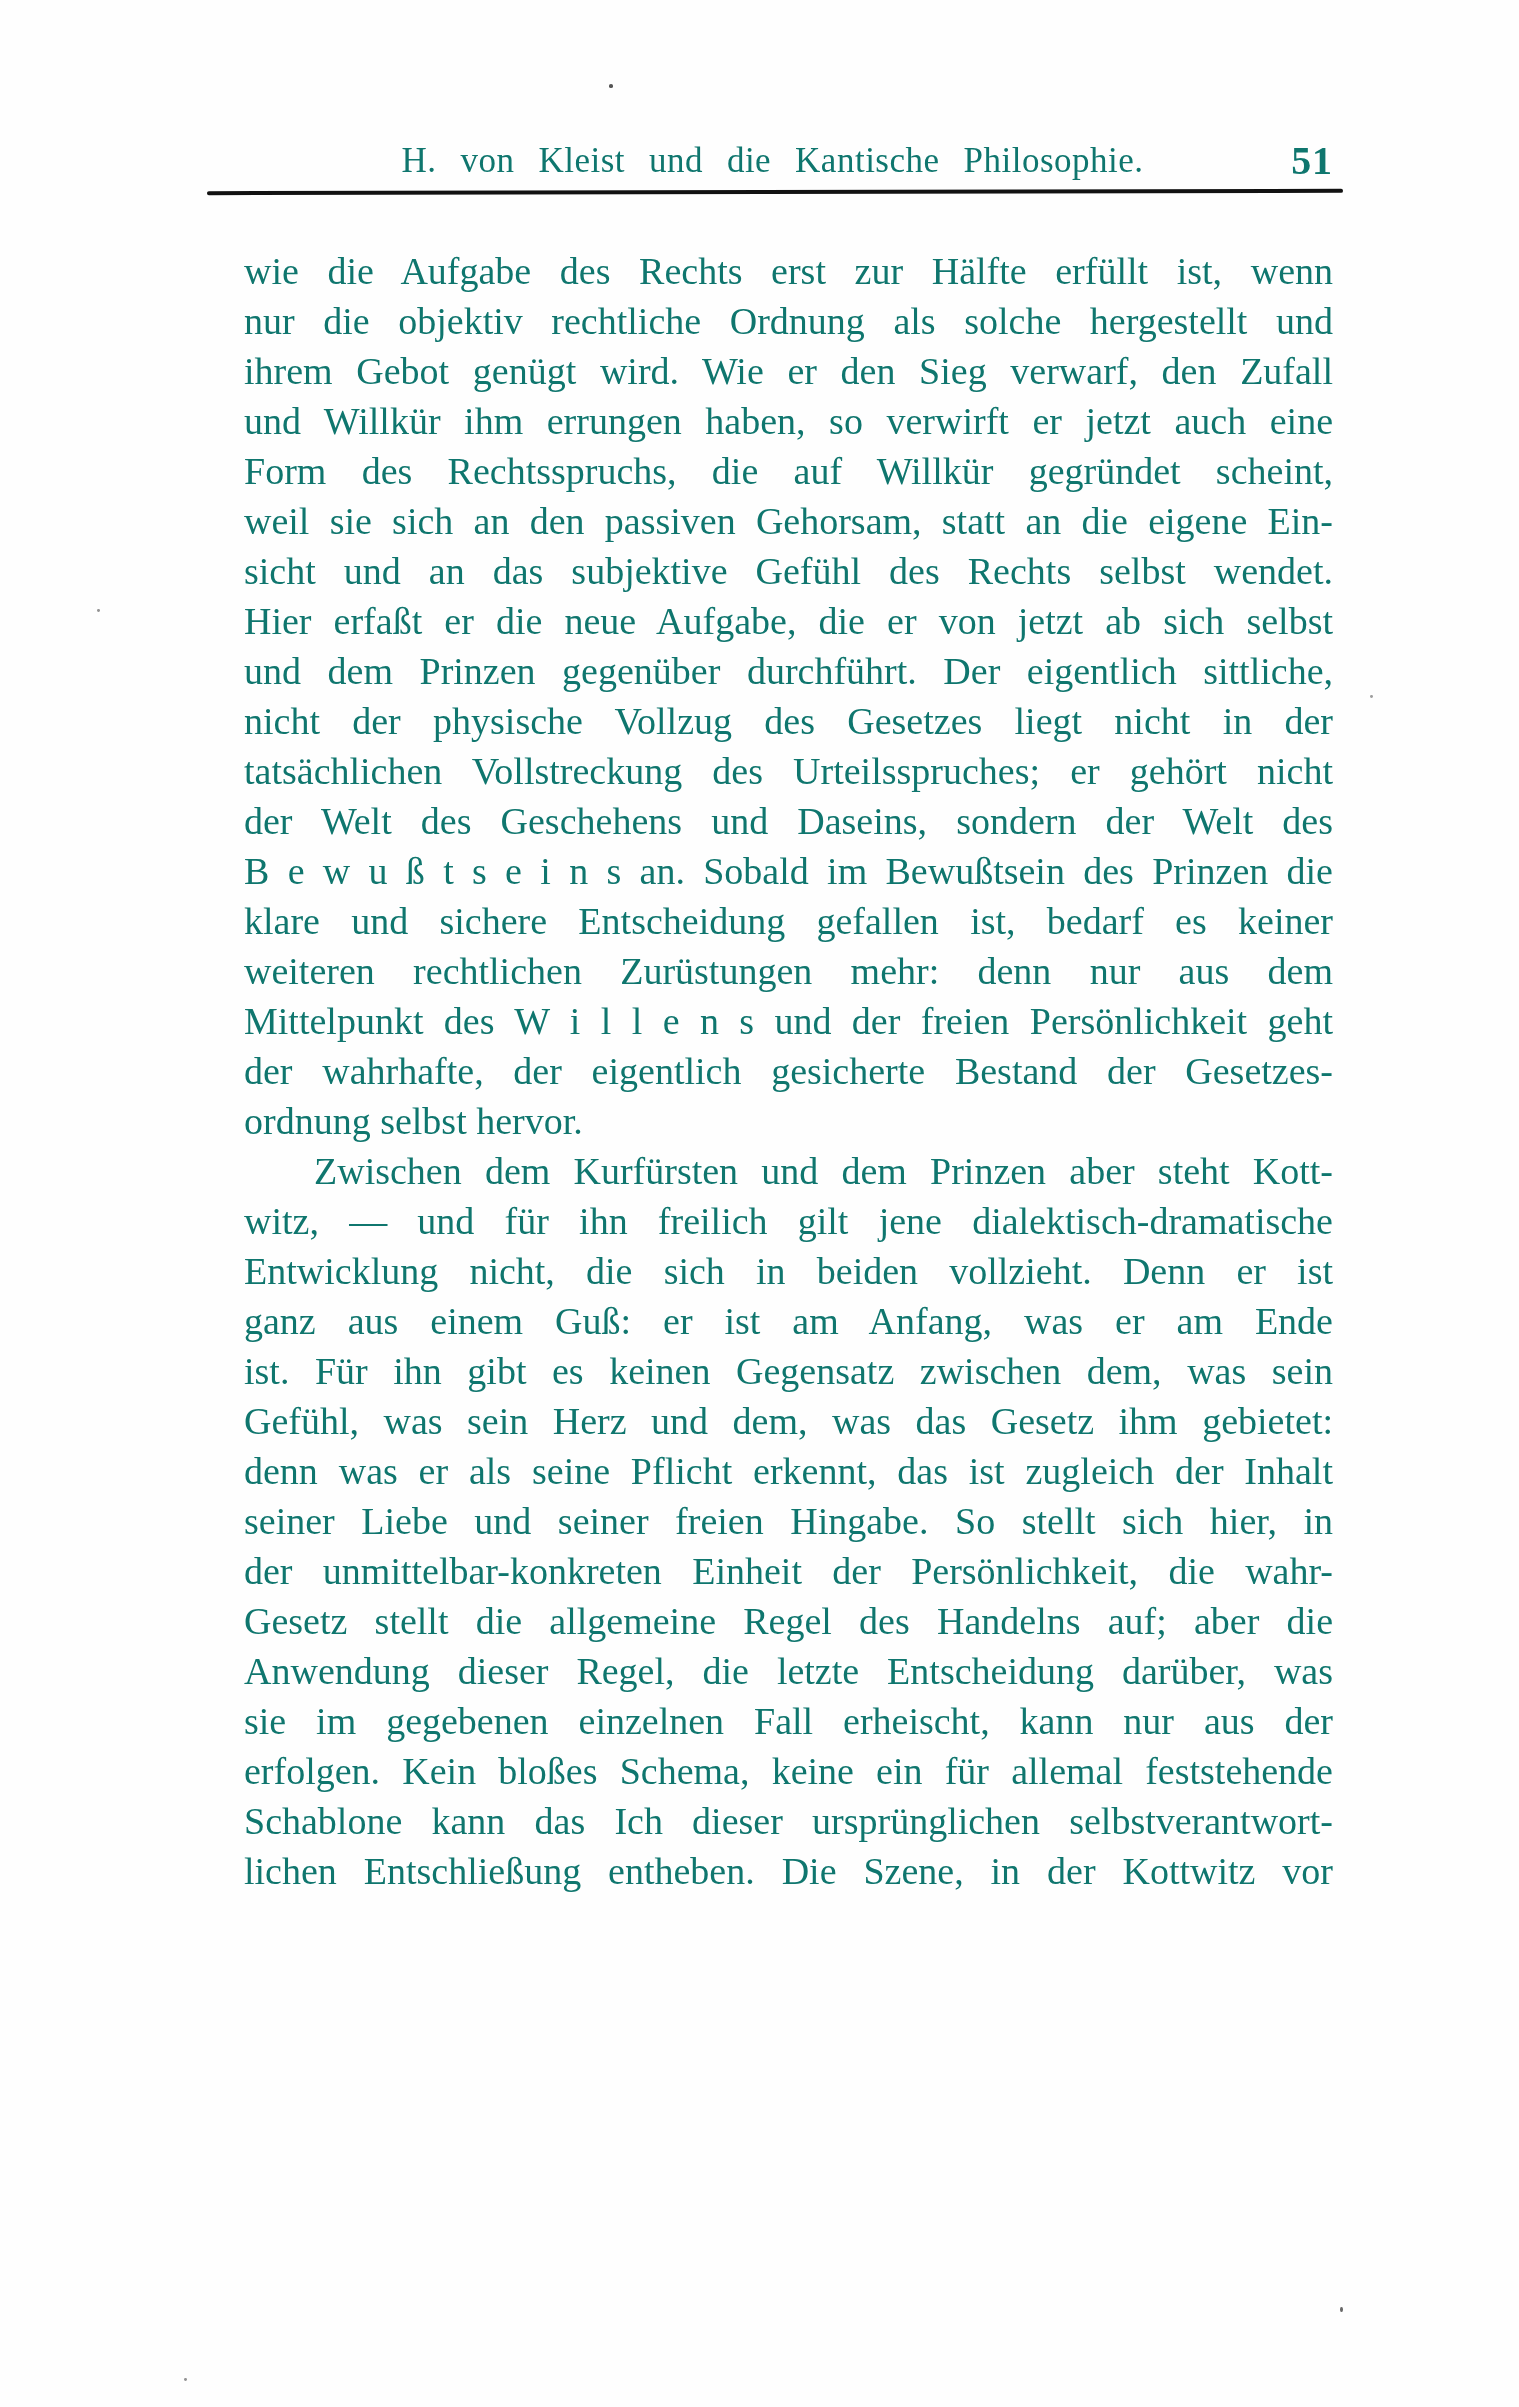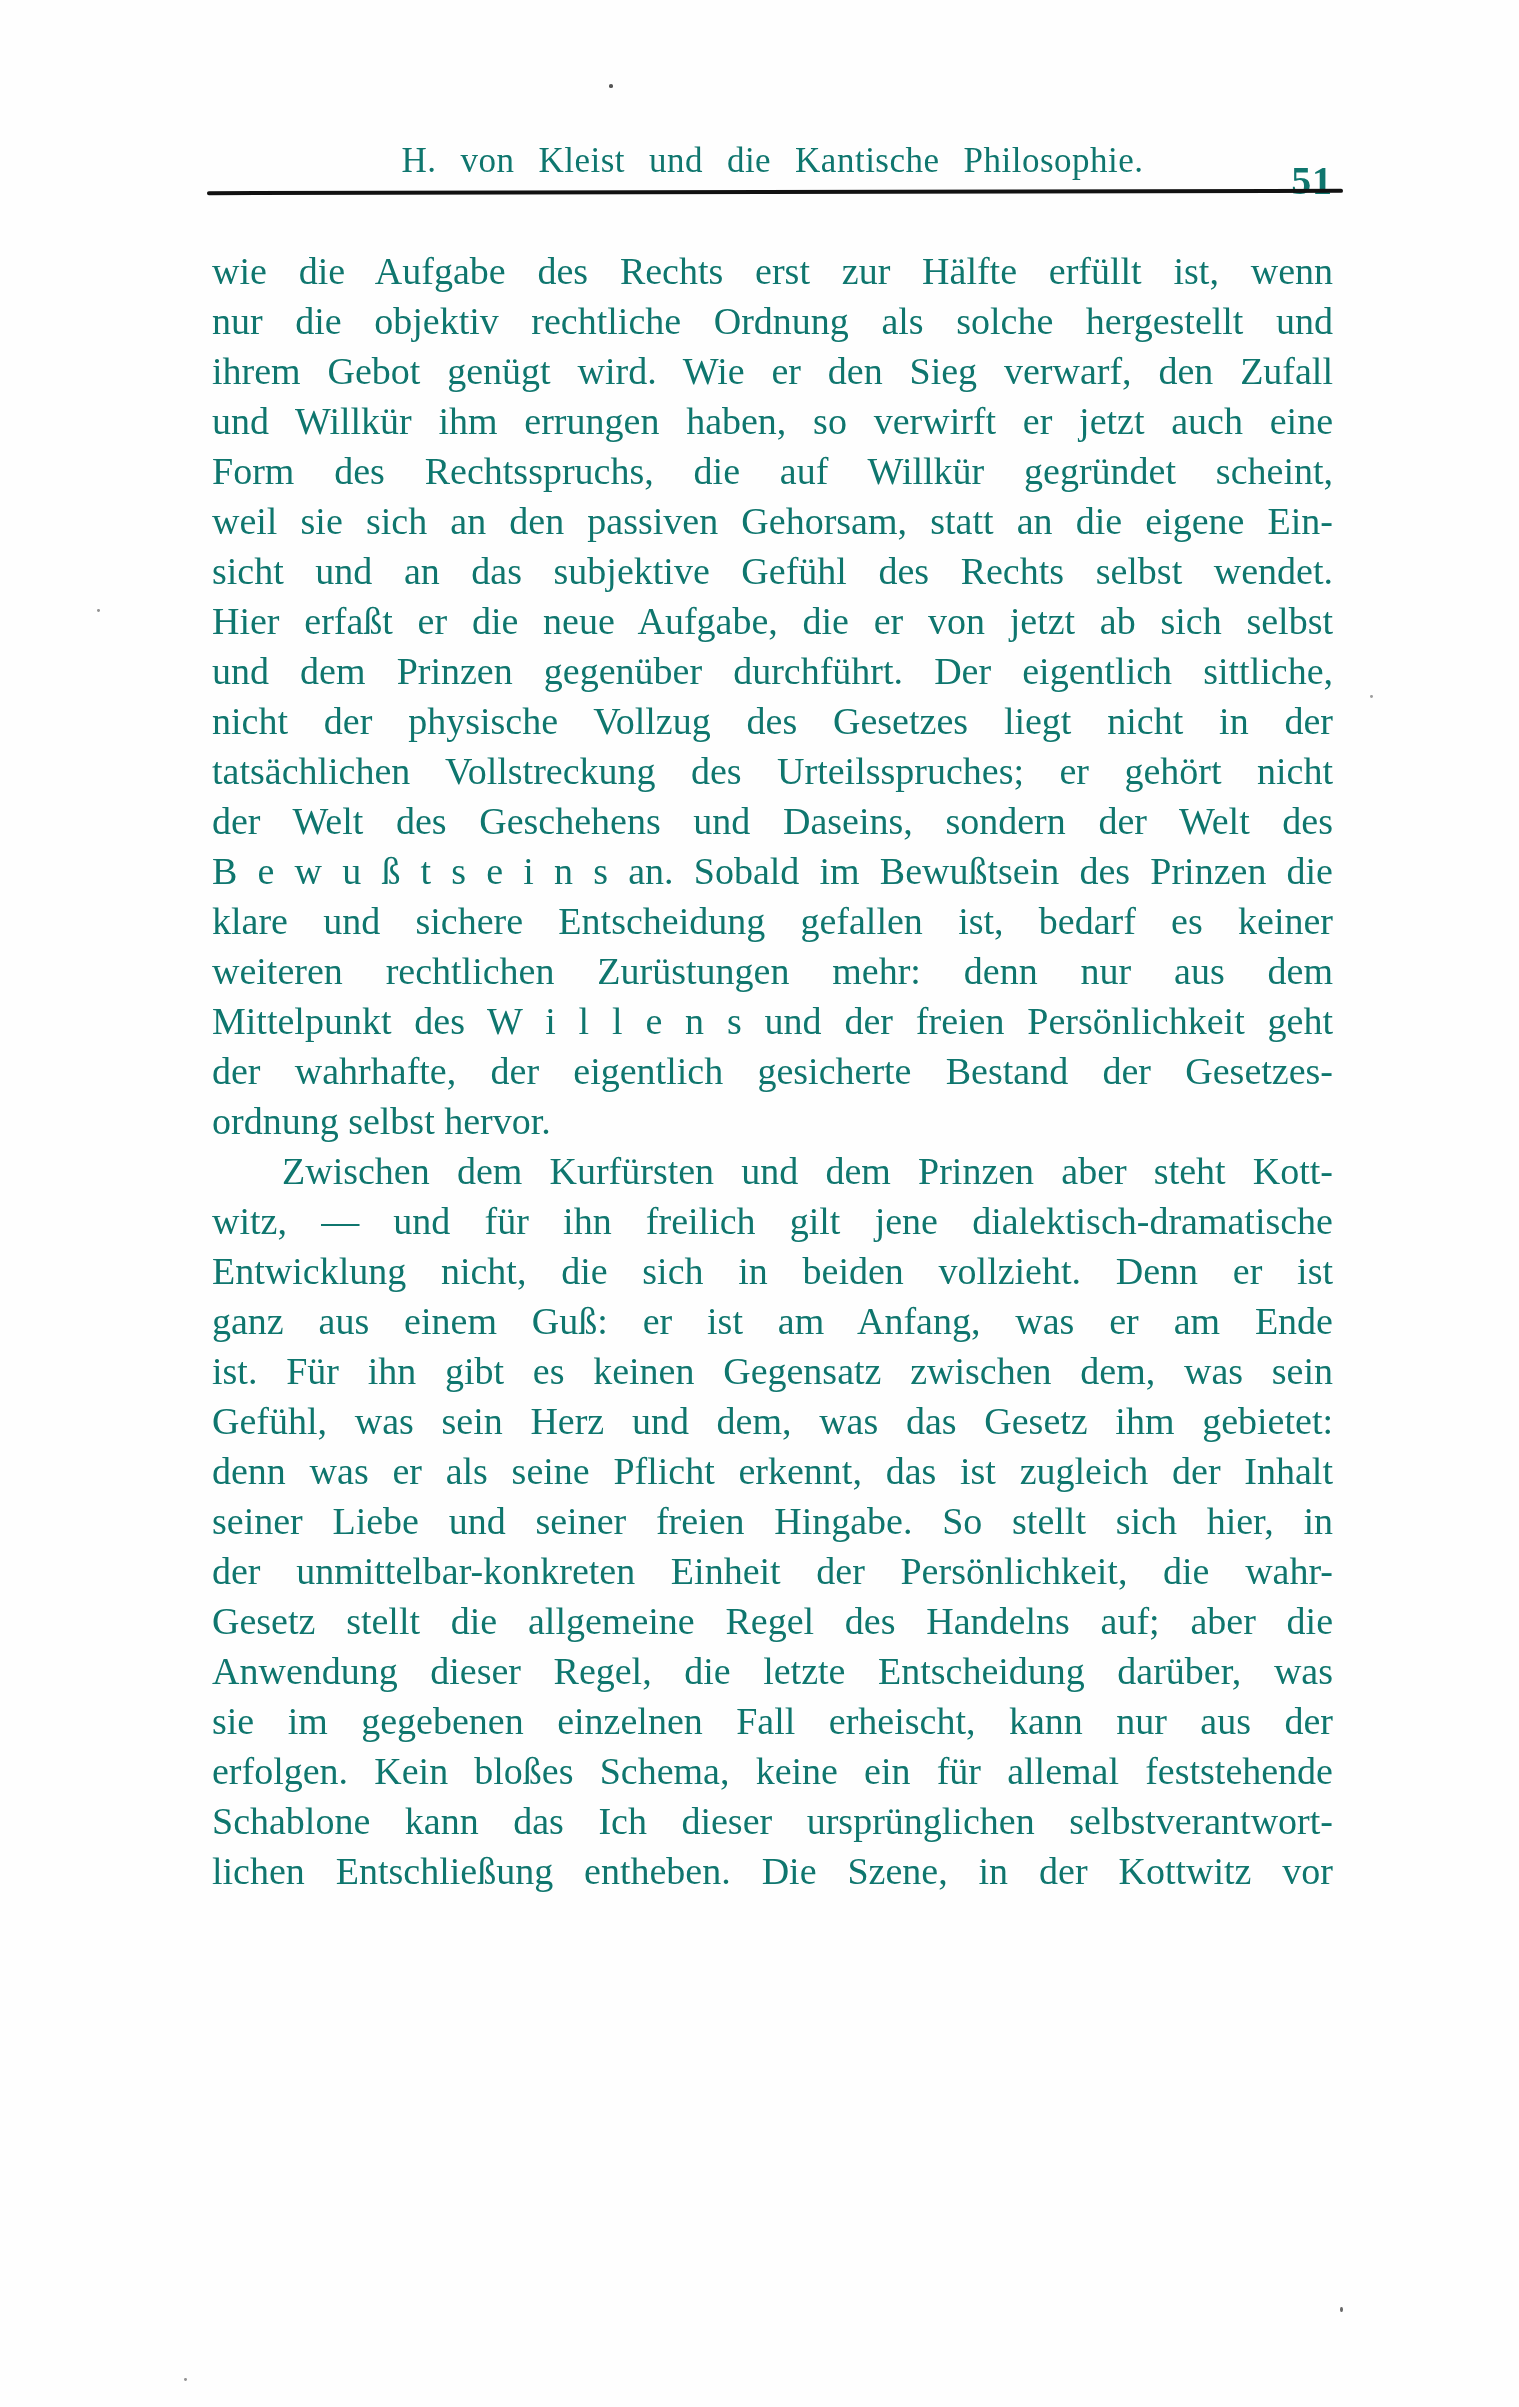--- a/index.html
+++ b/index.html
@@ -27,21 +27,20 @@
     word-spacing: 0.42em;
     white-space: nowrap;
   }
   .page-number {
     position: absolute;
     top: 137px;
     right: 187px;
     font-size: 40px;
     font-weight: bold;
     letter-spacing: 0.9px;
-    margin-top: 20px;
   }
   .header-rule {
     position: absolute;
     left: 207px;
     top: 190px;
     width: 1136px;
     height: 3.7px;
     background: #121212;
     border-radius: 1.9px;
     transform: rotate(-0.12deg);
@@ -54,20 +53,21 @@
     font-size: 38px;
     line-height: 50px;
   }
   .line {
     height: 50px;
     text-align: justify;
     text-align-last: justify;
     -moz-text-align-last: justify;
     white-space: normal;
     overflow: visible;
+    margin-left: 32px;
   }
   .line.no-justify {
     text-align: left;
     text-align-last: left;
     -moz-text-align-last: left;
   }
   .line.indent {
     text-indent: 70px;
   }
   .speck {

